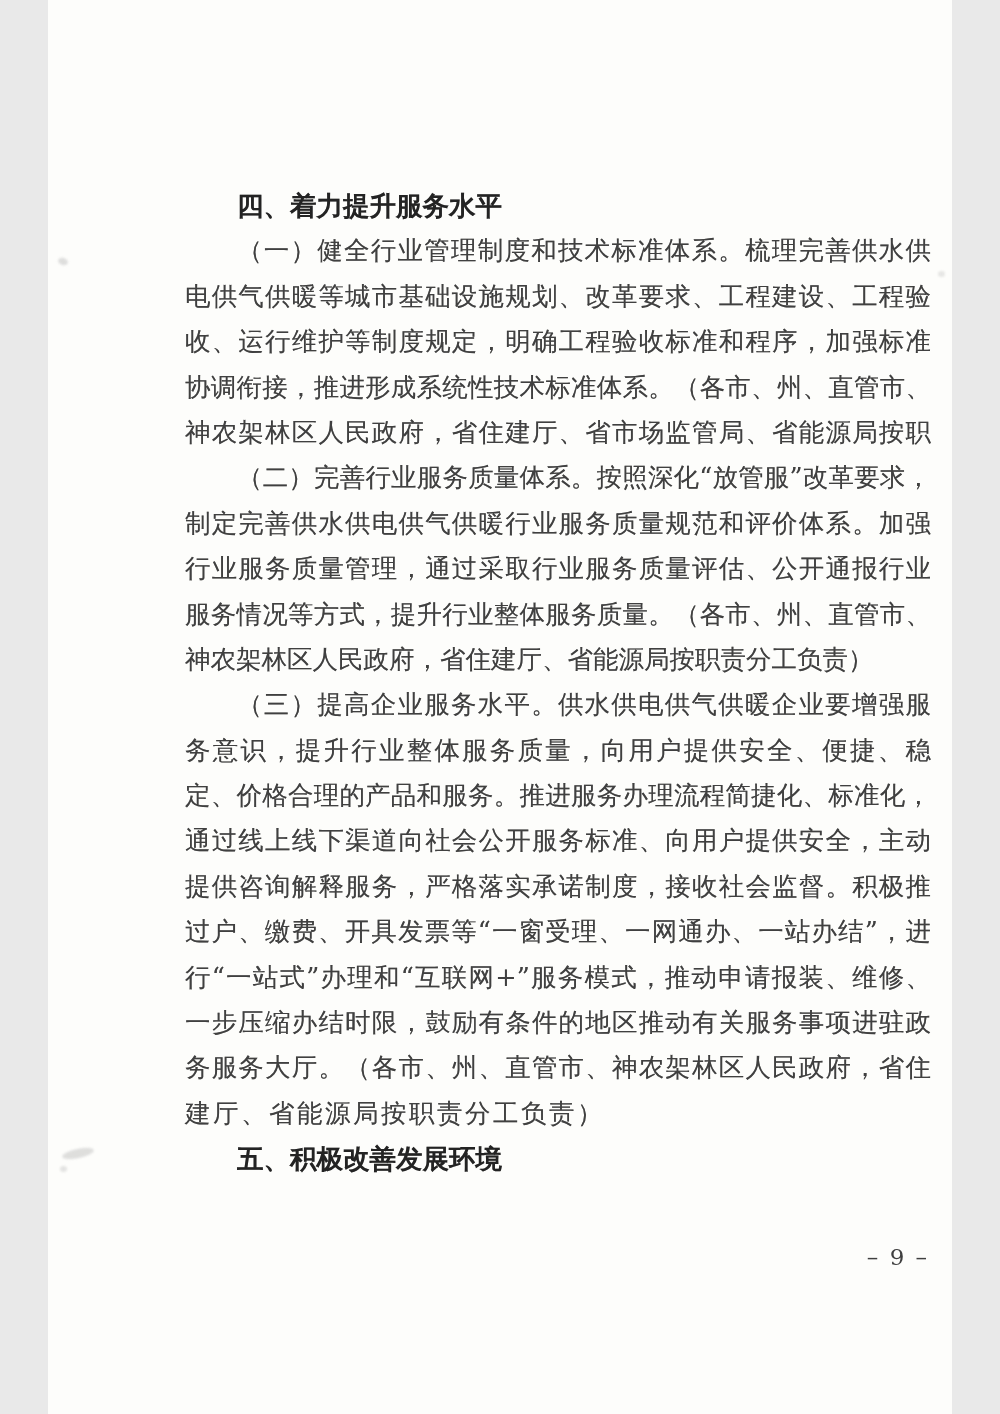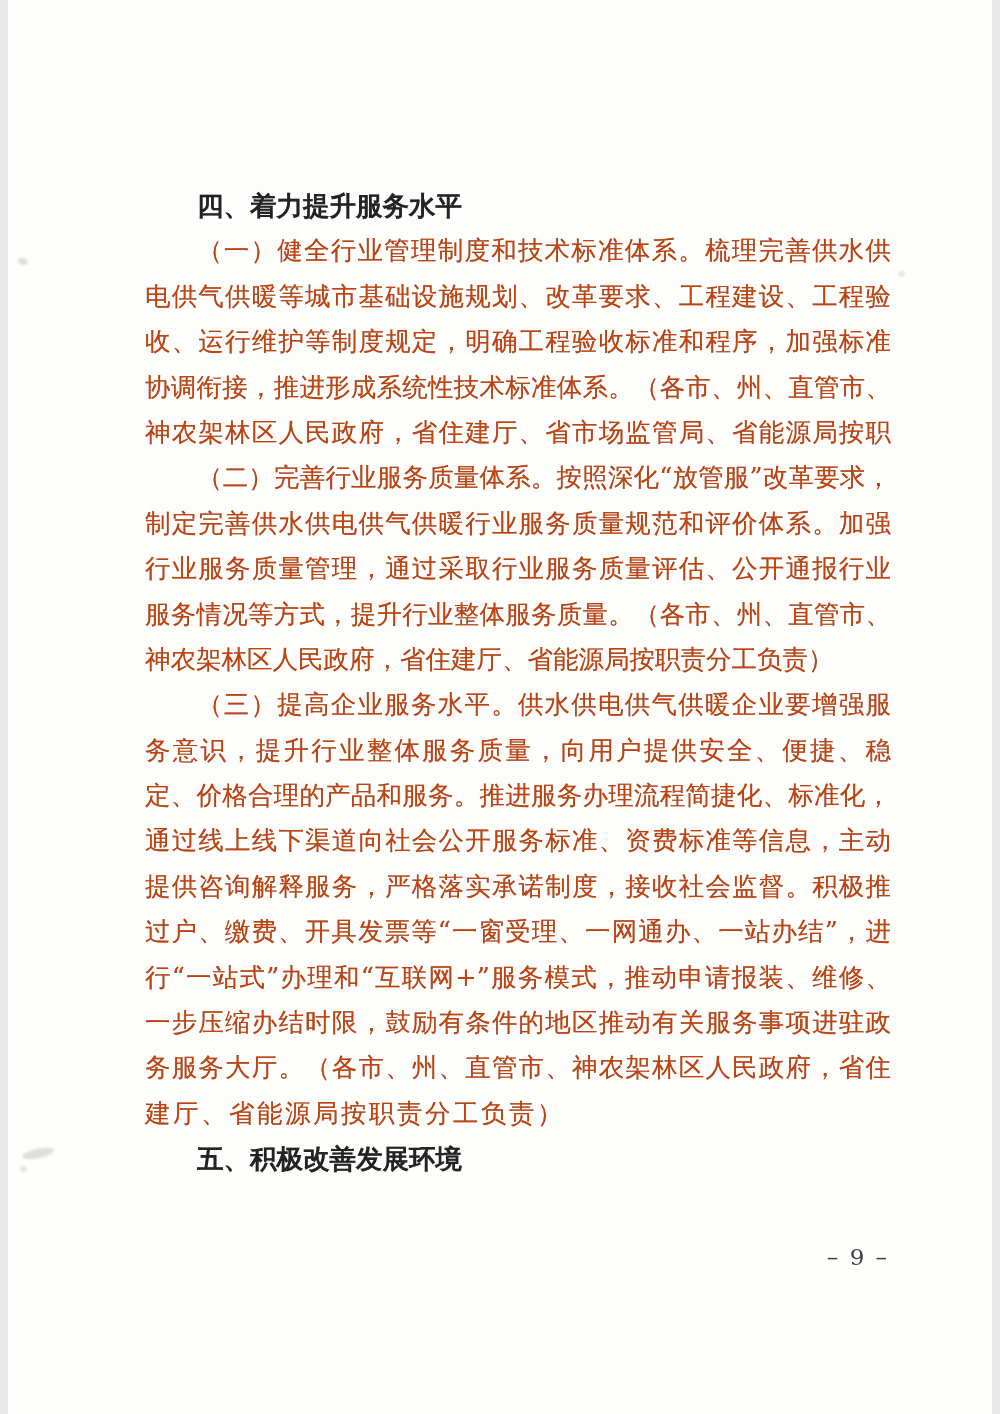--- a/index.html
+++ b/index.html
@@ -2,38 +2,38 @@
 <html><head>
 <meta charset="utf-8">
 <style>
   html, body {
     margin: 0;
     padding: 0;
     background: #e9e9e9;
   }
   .page {
     position: relative;
-    width: 984px;
+    width: 904px;
     height: 1414px;
     margin: 0 auto;
     background: #fdfdfb;
     overflow: hidden;
     font-family: "DejaVu Serif", "Liberation Serif", serif;
   }
   .text-block {
     position: absolute;
     left: 137px;
     top: 183px;
     width: 746px;
   }
   .line {
     height: 45.4px;
     line-height: 45.4px;
     font-size: 25.5px;
-    color: #c2410c;
+    color: #404040;
     text-shadow: 0 0 0.5px rgba(40,40,40,0.45);
     white-space: normal;
     overflow: visible;
   }
   .line.heading {
     font-family: "DejaVu Sans", "Liberation Sans", sans-serif;
     font-weight: 700;
     font-size: 26.5px;
     color: #232323;
     text-indent: 52px;
@@ -114,21 +114,21 @@
       <div class="line body-justify">协调衔接，推进形成系统性技术标准体系。（各市、州、直管市、</div>
       <div class="line body-justify">神农架林区人民政府，省住建厅、省市场监管局、省能源局按职</div>
       <div class="line body-first">（二）完善行业服务质量体系。按照深化“放管服”改革要求，</div>
       <div class="line body-justify">制定完善供水供电供气供暖行业服务质量规范和评价体系。加强</div>
       <div class="line body-justify">行业服务质量管理，通过采取行业服务质量评估、公开通报行业</div>
       <div class="line body-justify">服务情况等方式，提升行业整体服务质量。（各市、州、直管市、</div>
       <div class="line body-last">神农架林区人民政府，省住建厅、省能源局按职责分工负责）</div>
       <div class="line body-first">（三）提高企业服务水平。供水供电供气供暖企业要增强服</div>
       <div class="line body-justify">务意识，提升行业整体服务质量，向用户提供安全、便捷、稳</div>
       <div class="line body-justify">定、价格合理的产品和服务。推进服务办理流程简捷化、标准化，</div>
-      <div class="line body-justify">通过线上线下渠道向社会公开服务标准、资费标准等信息，主动</div>
+      <div class="line body-justify">通过线上线下渠道向社会公开服务标准、向用户提供安全，主动</div>
       <div class="line body-justify">提供咨询解释服务，严格落实承诺制度，接收社会监督。积极推</div>
       <div class="line body-justify">过户、缴费、开具发票等“一窗受理、一网通办、一站办结”，进</div>
       <div class="line body-justify">行“一站式”办理和“互联网+”服务模式，推动申请报装、维修、</div>
       <div class="line body-justify">一步压缩办结时限，鼓励有条件的地区推动有关服务事项进驻政</div>
       <div class="line body-justify">务服务大厅。（各市、州、直管市、神农架林区人民政府，省住</div>
       <div class="line body-last-spread">建厅、省能源局按职责分工负责）</div>
       <div class="line heading">五、积极改善发展环境</div>
     </div>
 
   <div class="artifact speck-1"></div>

